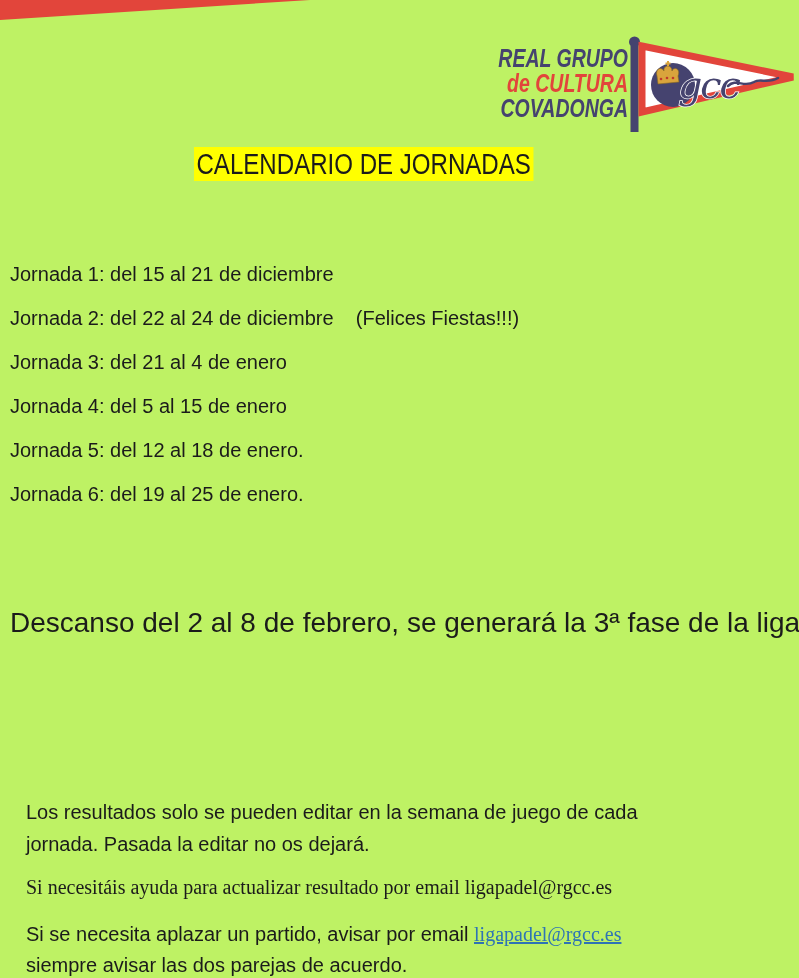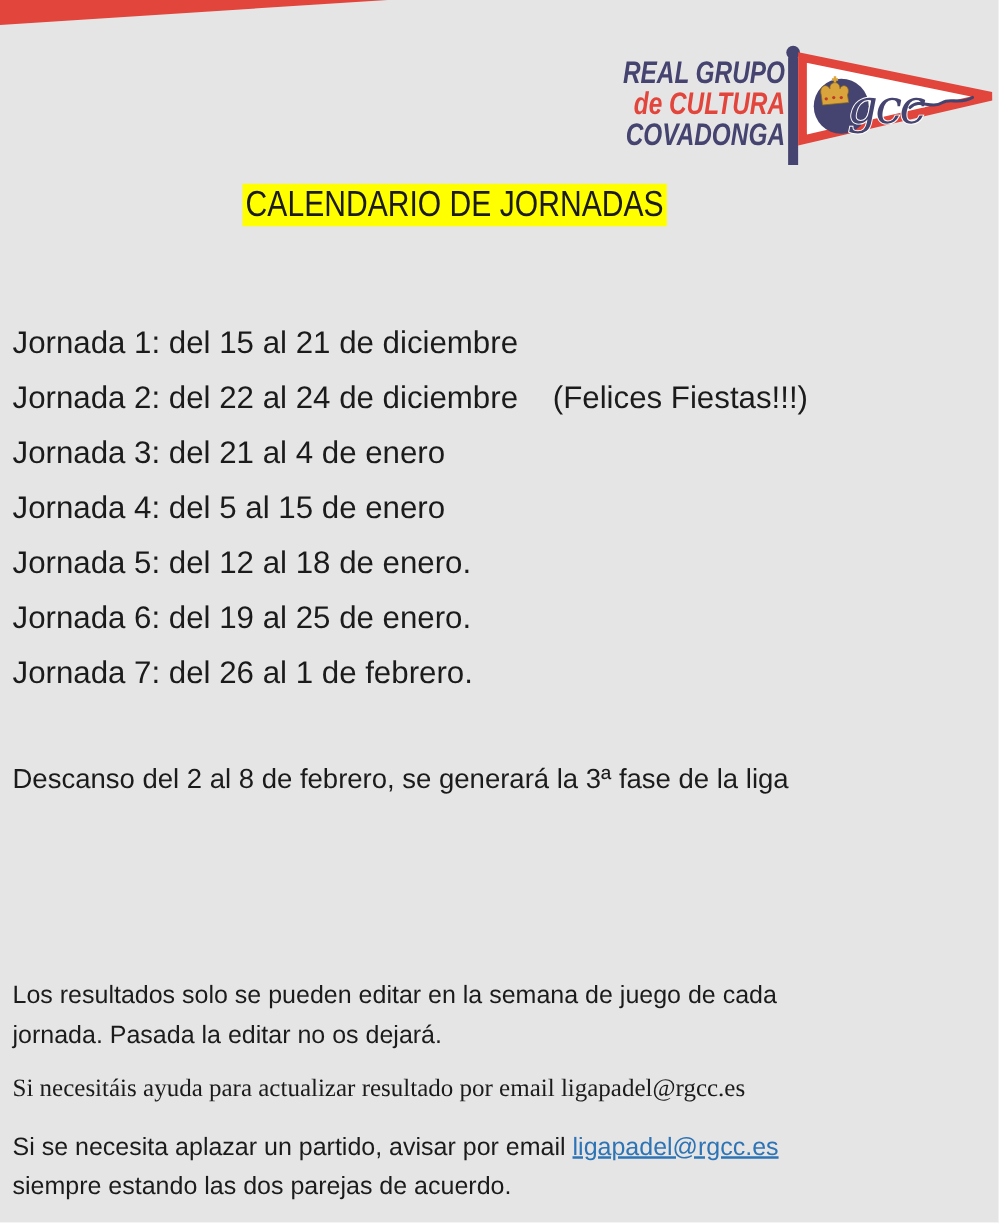--- a/index.html
+++ b/index.html
@@ -1,20 +1,20 @@
 <!DOCTYPE html>
 <html><head>
 <meta charset="utf-8">
 <style>
   html, body { margin: 0; padding: 0; background: #ffffff; }
   .page {
     position: relative;
     width: 799px;
     height: 978px;
-    background: #e5e5e5;
+    background: #bef264;
     overflow: hidden;
     font-family: "Liberation Sans", sans-serif;
     color: #1b1b1b;
   }
 
   
   .ribbon {
     position: absolute;
     top: 0; left: 0;
     width: 310px; height: 20px;
@@ -54,41 +54,42 @@
     white-space: nowrap;
   }
   .title mark { background: #FFFF00; color: #1b1b1b; padding: 1px 3px; }
 
   
   .schedule { position: absolute; top: 252px; left: 10px; }
   .schedule p {
     margin: 0;
     height: 44px;
     line-height: 44px;
-    font-size: 25px;
+    font-size: 20px;
     white-space: pre;
   }
 
   .rest-note {
     position: absolute;
     top: 601px; left: 10px;
     margin: 0;
-    font-size: 22px;
+    font-size: 28px;
     line-height: 44px;
     white-space: pre;
   }
 
-  .para { margin: 0; font-size: 20px; width: 700px; }
+  .para { margin: 16px; font-size: 20px; width: 700px; }
   .results-para  { position: absolute; top: 780px; left: 10px; line-height: 32px; }
   .help-para     { position: absolute; top: 855px; left: 10px; line-height: 32px; white-space: pre; font-family: Liberation Serif, serif; }
   .postpone-para { position: absolute; top: 903px; left: 10px; line-height: 31px; }
   .postpone-para a {
     color: #2E74B5;
     text-decoration: underline;
     cursor: pointer;
+    font-family: Liberation Serif, serif;
   }
 </style>
 </head>
 <body>
 
 <div class="page">
 
   <div class="ribbon"></div>
 
   <div class="logo-text">
@@ -114,30 +115,29 @@
 
   <h1 class="title"><mark>CALENDARIO DE JORNADAS</mark></h1>
 
   <div class="schedule">
     <p>Jornada 1: del 15 al 21 de diciembre</p>
     <p>Jornada 2: del 22 al 24 de diciembre    (Felices Fiestas!!!)</p>
     <p>Jornada 3: del 21 al 4 de enero</p>
     <p>Jornada 4: del 5 al 15 de enero</p>
     <p>Jornada 5: del 12 al 18 de enero.</p>
     <p>Jornada 6: del 19 al 25 de enero.</p>
-    <p>Jornada 7: del 26 al 1 de febrero.</p>
   </div>
 
   <p class="rest-note">Descanso del 2 al 8 de febrero, se generará la 3ª fase de la liga</p>
 
   <p class="para results-para">
     <span>Los resultados solo se pueden editar en la semana de juego de cada</span><br>
     <span>jornada. Pasada la editar no os dejará.</span>
   </p>
 
   <p class="para help-para">Si necesitáis ayuda para actualizar resultado por email ligapadel@rgcc.es</p>
 
   <p class="para postpone-para">
     <span>Si se necesita aplazar un partido, avisar por email </span><a>ligapadel@rgcc.es</a><br>
-    <span>siempre estando las dos parejas de acuerdo.</span>
+    <span>siempre avisar las dos parejas de acuerdo.</span>
   </p>
 
 </div>
 
 </body></html>

